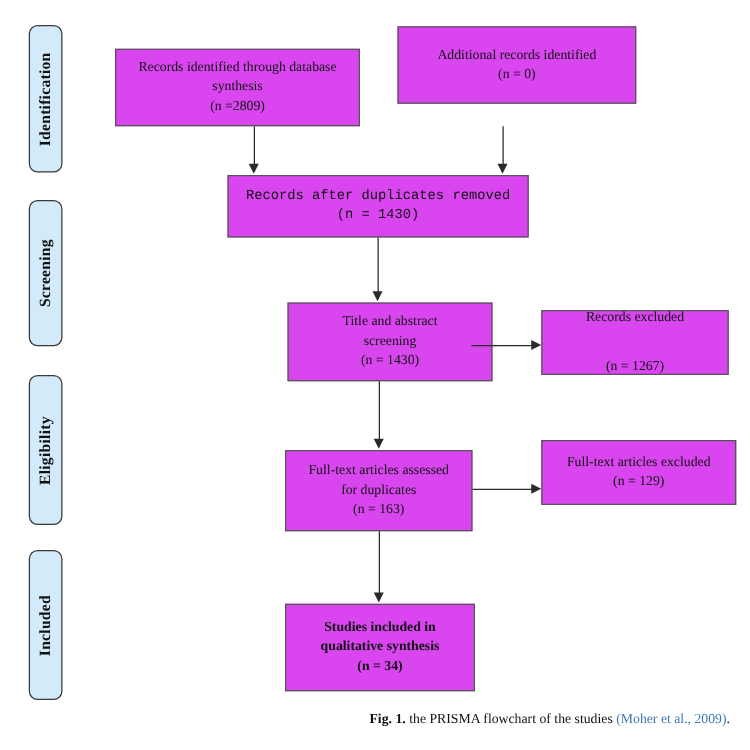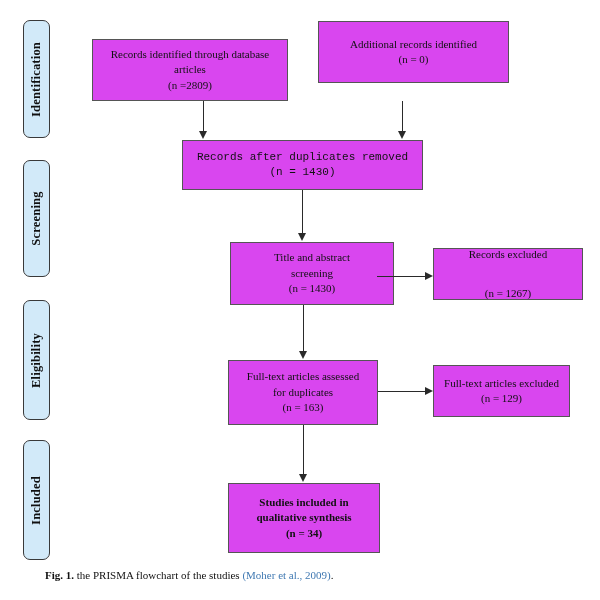--- a/index.html
+++ b/index.html
@@ -71,24 +71,23 @@
     width: 0; height: 0;
     border-top: 4.5px solid transparent;
     border-bottom: 4.5px solid transparent;
     border-left: 8px solid var(--arrow, #2a2a2a);
   }
   
   .caption {
     position: absolute;
     left: 0; right: 16px;
     top: 569px;
-    text-align: left;
+    text-align: right;
     font-size: 11px;
     color: #111111;
-    padding-left: 45px;
   }
   .caption .fig-label { font-weight: bold; }
   .caption .citation { color: var(--citation-link, #407ab2); cursor: pointer; }
 </style>
 </head>
 <body>
 
 <div class="canvas">
 
   <div class="stage" style="top:20px;height:118px;">
@@ -99,21 +98,21 @@
   </div>
   <div class="stage" style="top:300px;height:120px;">
     <span class="stage-label">Eligibility</span>
   </div>
   <div class="stage" style="top:440px;height:120px;">
     <span class="stage-label">Included</span>
   </div>
 
   <div class="node" style="left:92px;top:39px;width:196px;height:62px;">
     <div>Records identified through database</div>
-    <div>articles</div>
+    <div>synthesis</div>
     <div>(n =2809)</div>
   </div>
   <div class="node" style="left:318px;top:21px;width:191px;height:62px;">
     <div>Additional records identified</div>
     <div>(n = 0)</div>
   </div>
 
   <div>
     <div class="vline" style="left:203px;top:101px;height:31px;"></div>
     <div class="head-down" style="left:199px;top:131px;"></div>
@@ -151,21 +150,21 @@
   <div>
     <div class="vline" style="left:303px;top:305px;height:47px;"></div>
     <div class="head-down" style="left:299px;top:351px;"></div>
   </div>
 
   <div class="node" style="left:228px;top:360px;width:150px;height:65px;">
     <div>Full-text articles assessed</div>
     <div>for duplicates</div>
     <div>(n = 163)</div>
   </div>
-  <div class="node" style="left:433px;top:365px;width:137px;height:52px;">
+  <div class="node" style="left:433px;top:352px;width:156px;height:52px;">
     <div>Full-text articles excluded</div>
     <div>(n = 129)</div>
   </div>
 
   <div>
     <div class="hline" style="left:378px;top:391px;width:48px;"></div>
     <div class="head-right" style="left:425px;top:387px;"></div>
   </div>
 
   <div>

